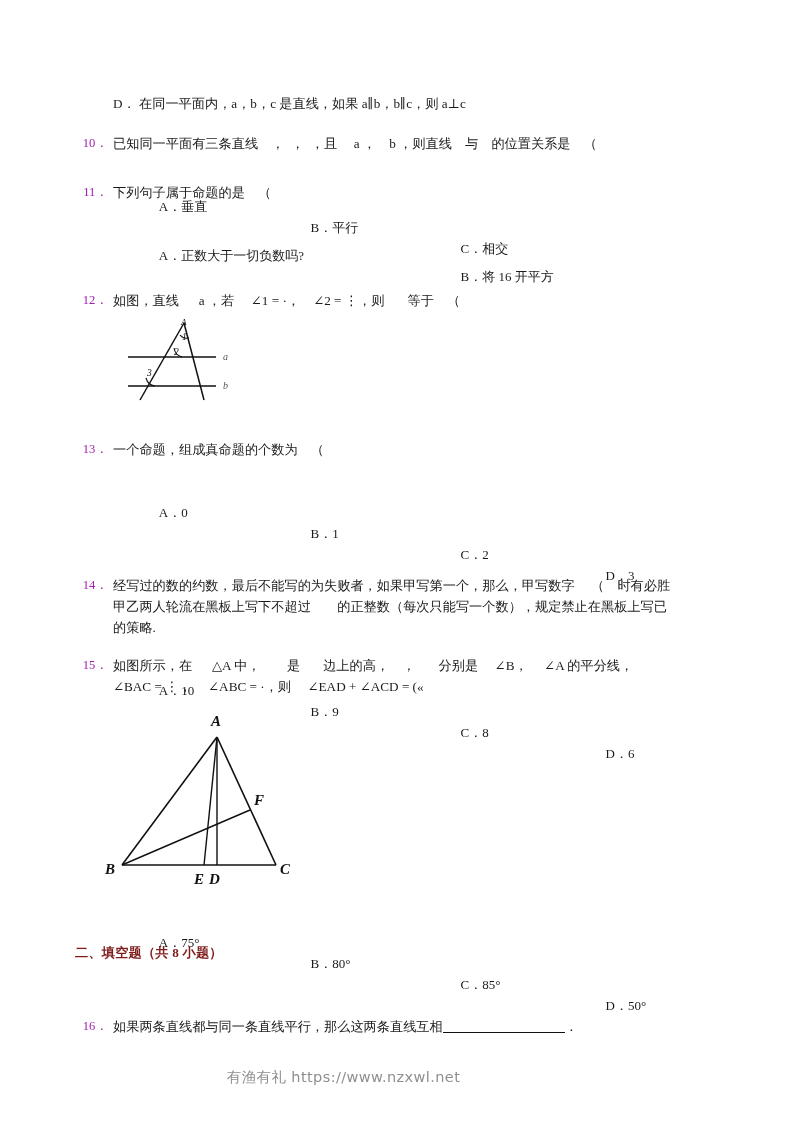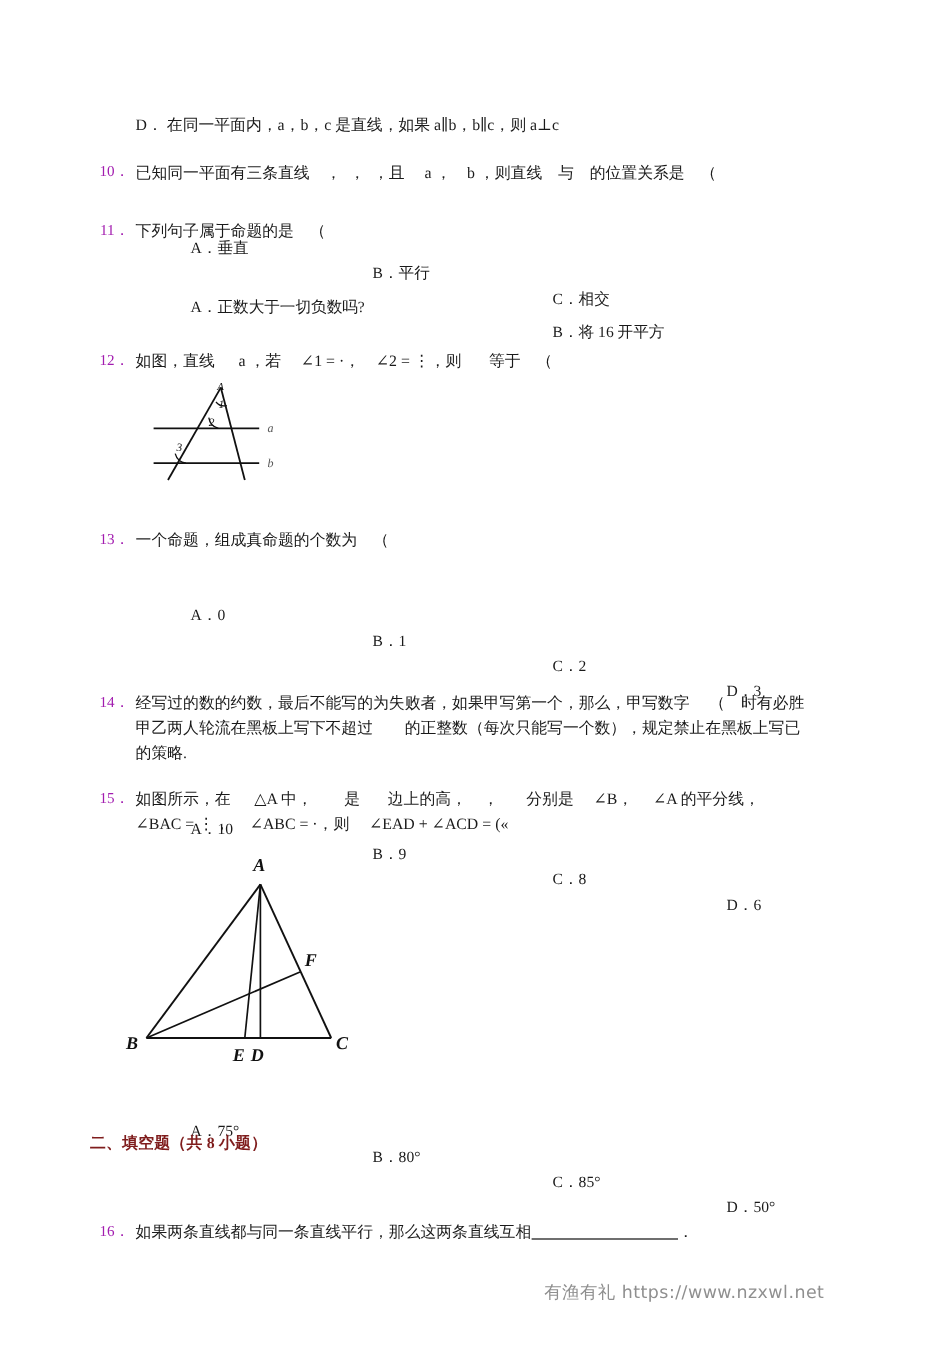--- a/index.html
+++ b/index.html
@@ -84,21 +84,21 @@
   .figure {
     position: absolute;
   }
   .figure svg { display: block; }
 
   
   .watermark {
     position: absolute;
     left: 0;
     right: 0;
-    text-align: right;
+    text-align: center;
     font-family: "DejaVu Sans", "Liberation Sans", sans-serif;
     font-size: 14.5px;
     color: #8f8f8f;
     letter-spacing: 0.4px;
   }
 </style>
 </head>
 <body>
 
 <div class="page">

